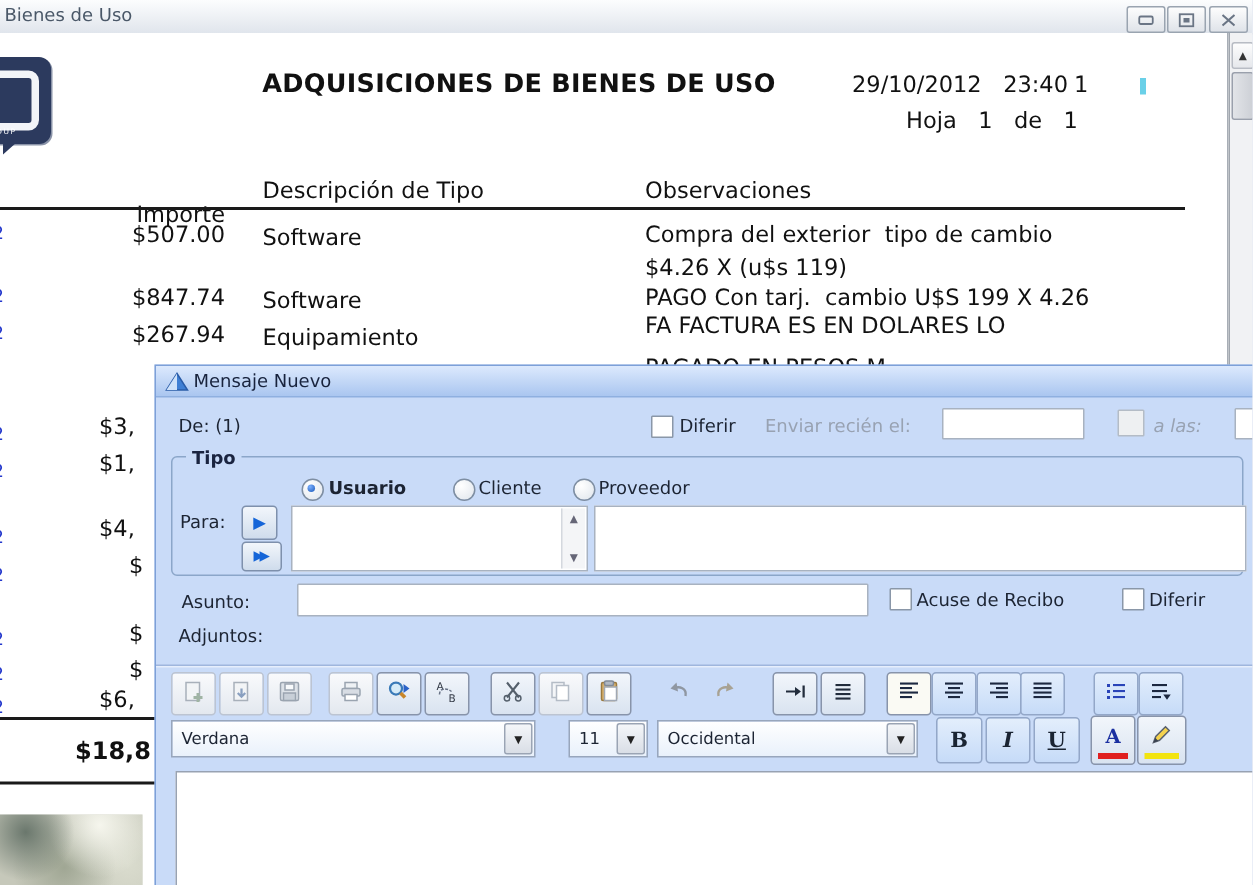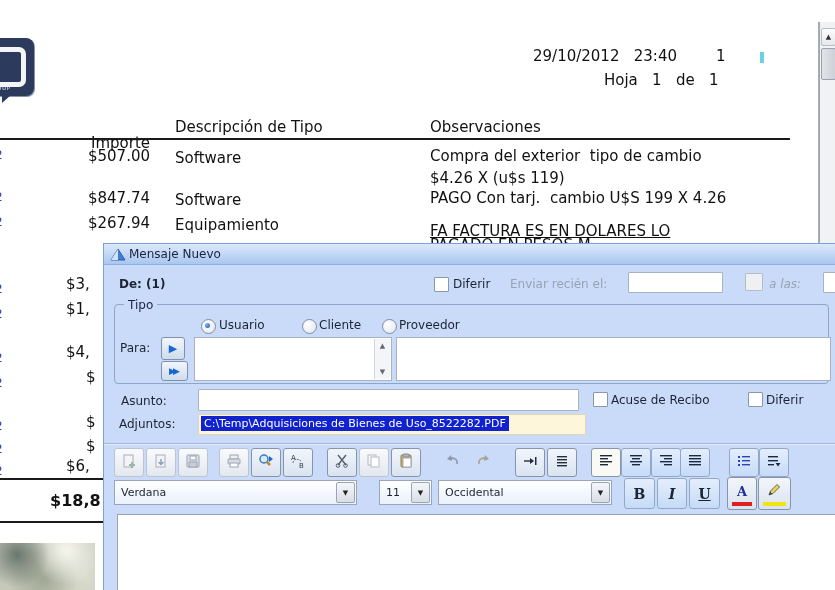--- a/index.html
+++ b/index.html
@@ -84,29 +84,49 @@
          font-size:7px;color:#222;}
   .serifbtn{font-family:"DejaVu Serif",serif;font-weight:bold;font-size:14px;color:#1a2433;}
   .colorbar{position:absolute;left:4px;right:4px;bottom:3px;height:4px;}
   .editor-area{position:absolute;left:13px;top:270px;width:719px;height:77px;background:#fff;border:1px solid #98a2b2;}
 </style>
 </head>
 <body>
 
 <div class="screen">
 
+  <div class="abs app-titlebar">
+    <span class="abs app-title">Bienes de Uso</span>
+    <div class="abs winbtn" style="left:751px;">
+      <span><svg width="12" height="11">
+            <rect x="1.5" y="3" width="9" height="5" rx="1" fill="none" stroke="#6a7585" stroke-width="1.2"></rect>
+          </svg></span>
+    </div>
+    <div class="abs winbtn" style="left:778px;">
+      <span><svg width="12" height="11">
+            <rect x="1.5" y="1.5" width="9" height="8" fill="none" stroke="#6a7585" stroke-width="1.2"></rect>
+            <rect x="4" y="4" width="4" height="3" fill="#6a7585"></rect>
+          </svg></span>
+    </div>
+    <div class="abs winbtn" style="left:806px;">
+      <span><svg width="12" height="11">
+            <path d="M2 2l8 7M10 2l-8 7" stroke="#6a7585" stroke-width="1.4"></path>
+          </svg></span>
+    </div>
+  </div>
 
   <div class="abs report">
     <div class="abs logo">
       <span class="ring"></span>
       <span class="grp">GROUP</span>
       <span class="tail"></span>
     </div>
 
-    <div class="abs rep-hdr pre" style="left:533px;top:25px;">29/10/2012   23:40</div>
+    <div class="abs rep-title" style="left:150px;top:24px;width:392px;text-align:center;">ADQUISICIONES DE BIENES DE USO</div>
+    <div class="abs rep-hdr pre" style="left:568px;top:25px;">29/10/2012   23:40</div>
     <div class="abs rep-hdr" style="left:716px;top:25px;">1</div>
     <div class="abs rep-hdr pre" style="left:604px;top:49px;">Hoja   1   de   1</div>
 
     <div class="abs" style="left:760px;top:30px;width:4px;height:11px;background:#6ad0e8;"></div>
 
     <div class="abs rep-hdr" style="left:55px;top:112px;width:95px;text-align:right;">Importe</div>
     <div class="abs rep-hdr" style="left:175px;top:96px;">Descripción de Tipo</div>
     <div class="abs rep-hdr" style="left:430px;top:96px;">Observaciones</div>
     <div class="abs hline" style="left:0;top:116px;width:790px;height:2px;"></div>
 
@@ -117,21 +137,21 @@
       <span class="abs rep-txt pre" style="left:430px;top:147px;">$4.26 X (u$s 119)</span>
     </div>
     <div>
       <span class="abs rep-txt" style="left:55px;top:167px;width:95px;text-align:right;">$847.74</span>
       <span class="abs rep-txt" style="left:175px;top:169px;">Software</span>
       <span class="abs rep-txt pre" style="left:430px;top:167px;">PAGO Con tarj.  cambio U$S 199 X 4.26</span>
     </div>
     <div>
       <span class="abs rep-txt" style="left:55px;top:192px;width:95px;text-align:right;">$267.94</span>
       <span class="abs rep-txt" style="left:175px;top:194px;">Equipamiento</span>
-      <span class="abs rep-txt pre" style="left:430px;top:200px;text-decoration:underline;">FA FACTURA ES EN DOLARES LO</span>
+      <span class="abs rep-txt pre" style="left:430px;top:186px;">FA FACTURA ES EN DOLARES LO</span>
       <span class="abs rep-txt pre" style="left:430px;top:214px;">PAGADO EN PESOS M</span>
     </div>
 
     <div class="abs edge" style="top:126px;">
         <span>2</span>
       </div>
     <div class="abs edge" style="top:168px;">
         <span>2</span>
       </div>
     <div class="abs edge" style="top:193px;">
@@ -185,34 +205,34 @@
     <div class="abs dlg-titlebar">
       <span class="abs" style="left:6px;top:3px;">
         <svg width="16" height="14">
             <path d="M1 13L8 2l7 11z" fill="#3f7fd4" stroke="#2a5ca8"></path>
             <path d="M1 13L8 2v11z" fill="#cfe2fa"></path>
           </svg>
       </span>
       <span class="abs dlg-title">Mensaje Nuevo</span>
     </div>
 
-    <span class="abs" style="left:15px;top:33px;font-weight:bold;">De: (1)</span>
+    <span class="abs" style="left:15px;top:33px;">De: (1)</span>
     <span class="cb" style="left:330px;top:33px;"></span>
     <span class="abs" style="left:349px;top:33px;">Diferir</span>
     <span class="abs grayl" style="left:406px;top:33px;">Enviar recién el:</span>
     <input class="input" style="left: 524px; top: 28px; width: 95px; height: 21px;">
     <span class="cb dis" style="left:641px;top:29px;"></span>
     <span class="abs grayl" style="left:665px;top:33px;font-style:italic;">a las:</span>
     <input class="input" style="left: 719px; top: 28px; width: 110px; height: 21px;">
 
     <div class="abs group" style="left:10px;top:60px;width:713px;height:78px;"></div>
-    <span class="abs grouplbl" style="left:20px;top:54px;">Tipo</span>
+    <span class="abs grouplbl" style="left:20px;top:54px;font-weight:bold;">Tipo</span>
 
     <span class="radio sel" style="left:97px;top:75px;"></span>
-    <span class="abs" style="left:115px;top:74px;">Usuario</span>
+    <span class="abs" style="left:115px;top:74px;font-weight:bold;">Usuario</span>
     <span class="radio" style="left:198px;top:75px;"></span>
     <span class="abs" style="left:215px;top:74px;">Cliente</span>
     <span class="radio" style="left:278px;top:75px;"></span>
     <span class="abs" style="left:295px;top:74px;">Proveedor</span>
 
     <span class="abs" style="left:16px;top:97px;">Para:</span>
     <div class="abtn" style="left:57px;top:93px;height:21px;font-size:11px;">
       <span>▶</span>
     </div>
     <div class="abtn" style="left:57px;top:117px;height:18px;font-size:9px;letter-spacing:-3px;padding-right:3px;">
@@ -227,23 +247,20 @@
     <div class="listbox" style="left:292px;top:93px;width:433px;height:42px;"></div>
 
     <span class="abs" style="left:17px;top:150px;">Asunto:</span>
     <input class="input" style="left: 94px; top: 145px; width: 381px; height: 22px;">
     <span class="cb" style="left:489px;top:148px;"></span>
     <span class="abs" style="left:507px;top:149px;">Acuse de Recibo</span>
     <span class="cb" style="left:644px;top:148px;"></span>
     <span class="abs" style="left:662px;top:149px;">Diferir</span>
 
     <span class="abs" style="left:15px;top:173px;">Adjuntos:</span>
-    <div class="att-field" style="left:94px;top:170px;width:386px;height:19px;">
-      <span class="att-sel">C:\Temp\Adquisiciones de Bienes de Uso_8522282.PDF</span>
-    </div>
 
     <div class="sepline" style="left:0;top:199px;width:732px;"></div>
 
     <div class="tbtn" style="left:10px;top:204px;">
         <span><svg width="18" height="18">
             <rect x="4" y="3" width="9" height="12" fill="#f2f4f6" stroke="#a8b0ba"></rect>
             <path d="M9 13h6M12 10v6" stroke="#a0b4a4" stroke-width="2"></path>
           </svg></span>
       </div>
     <div class="tbtn" style="left:42px;top:204px;">

